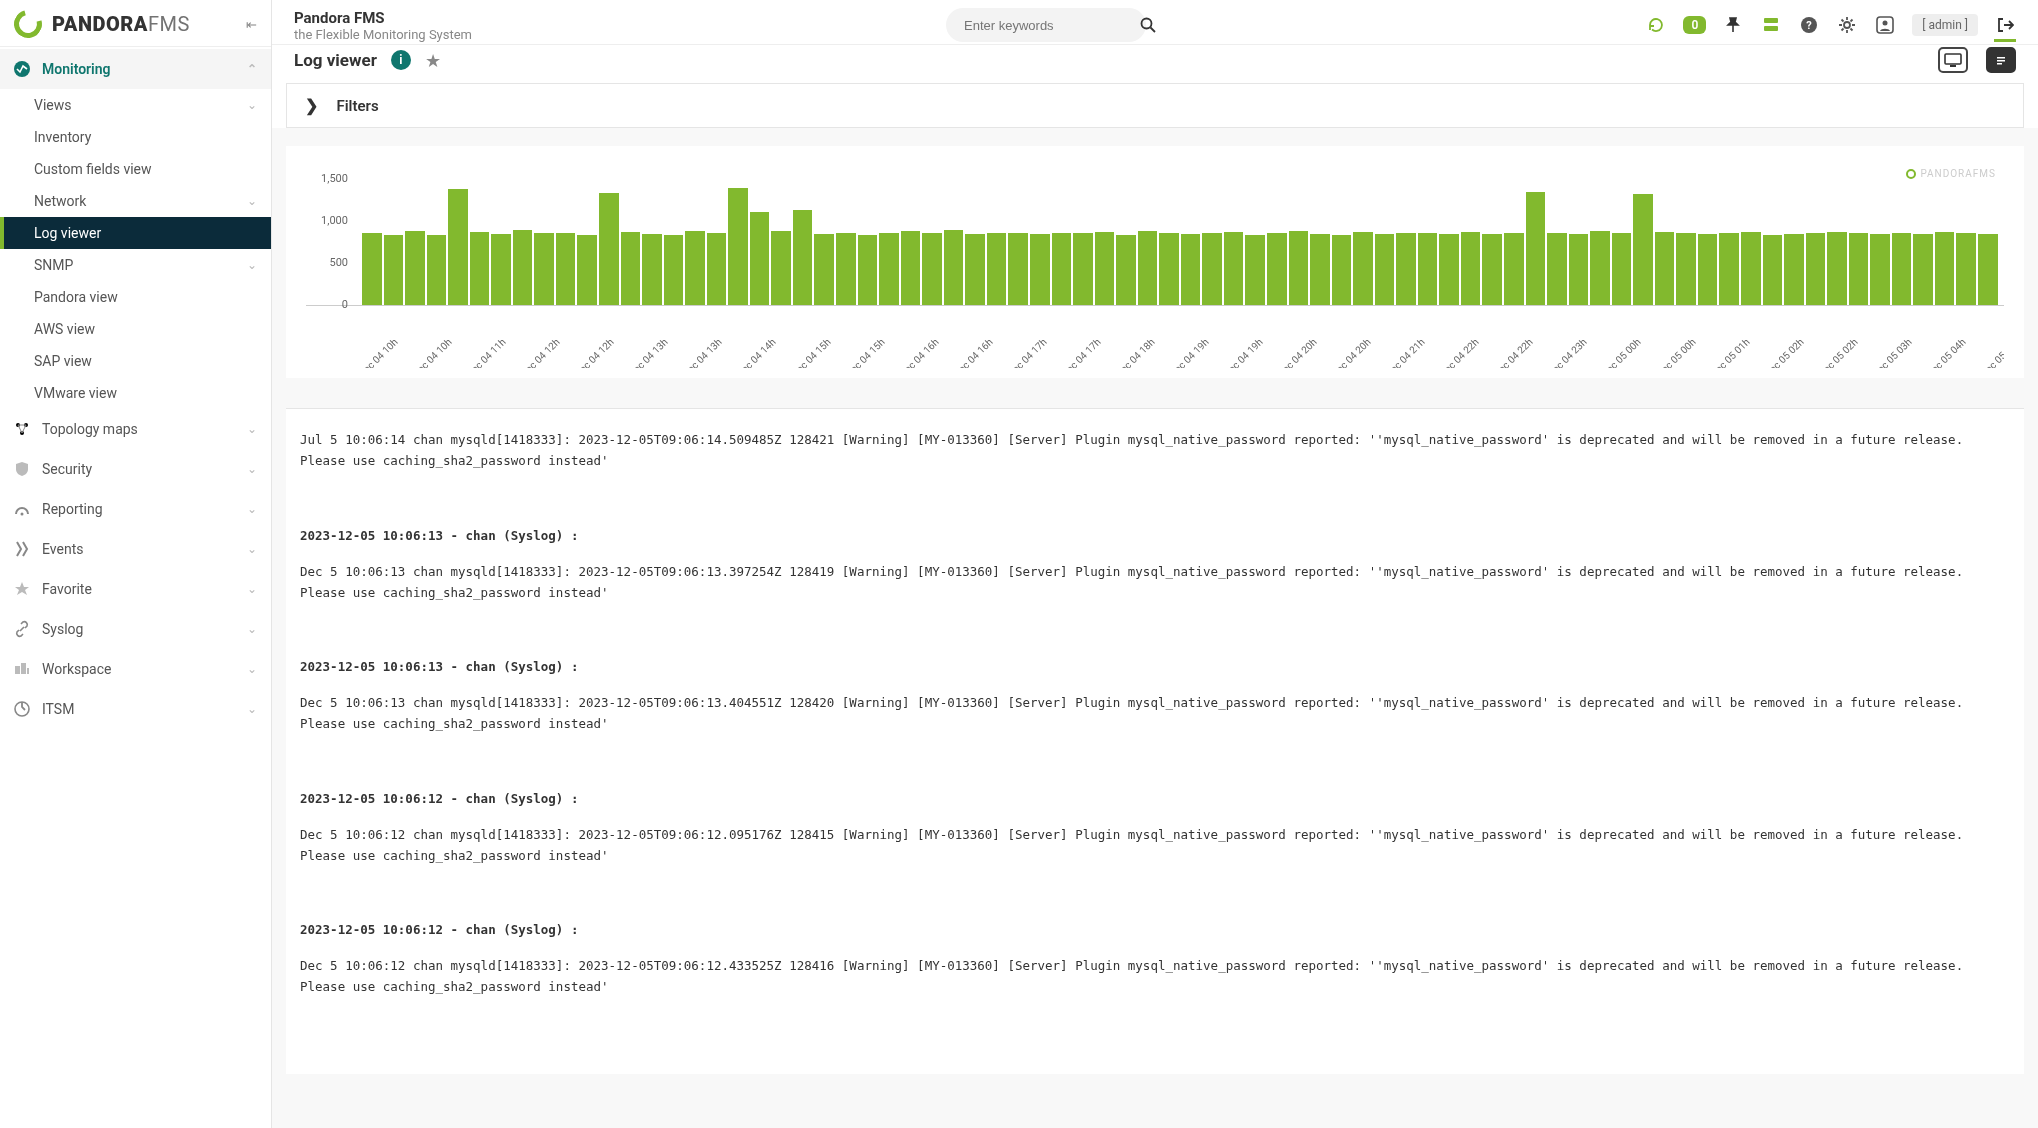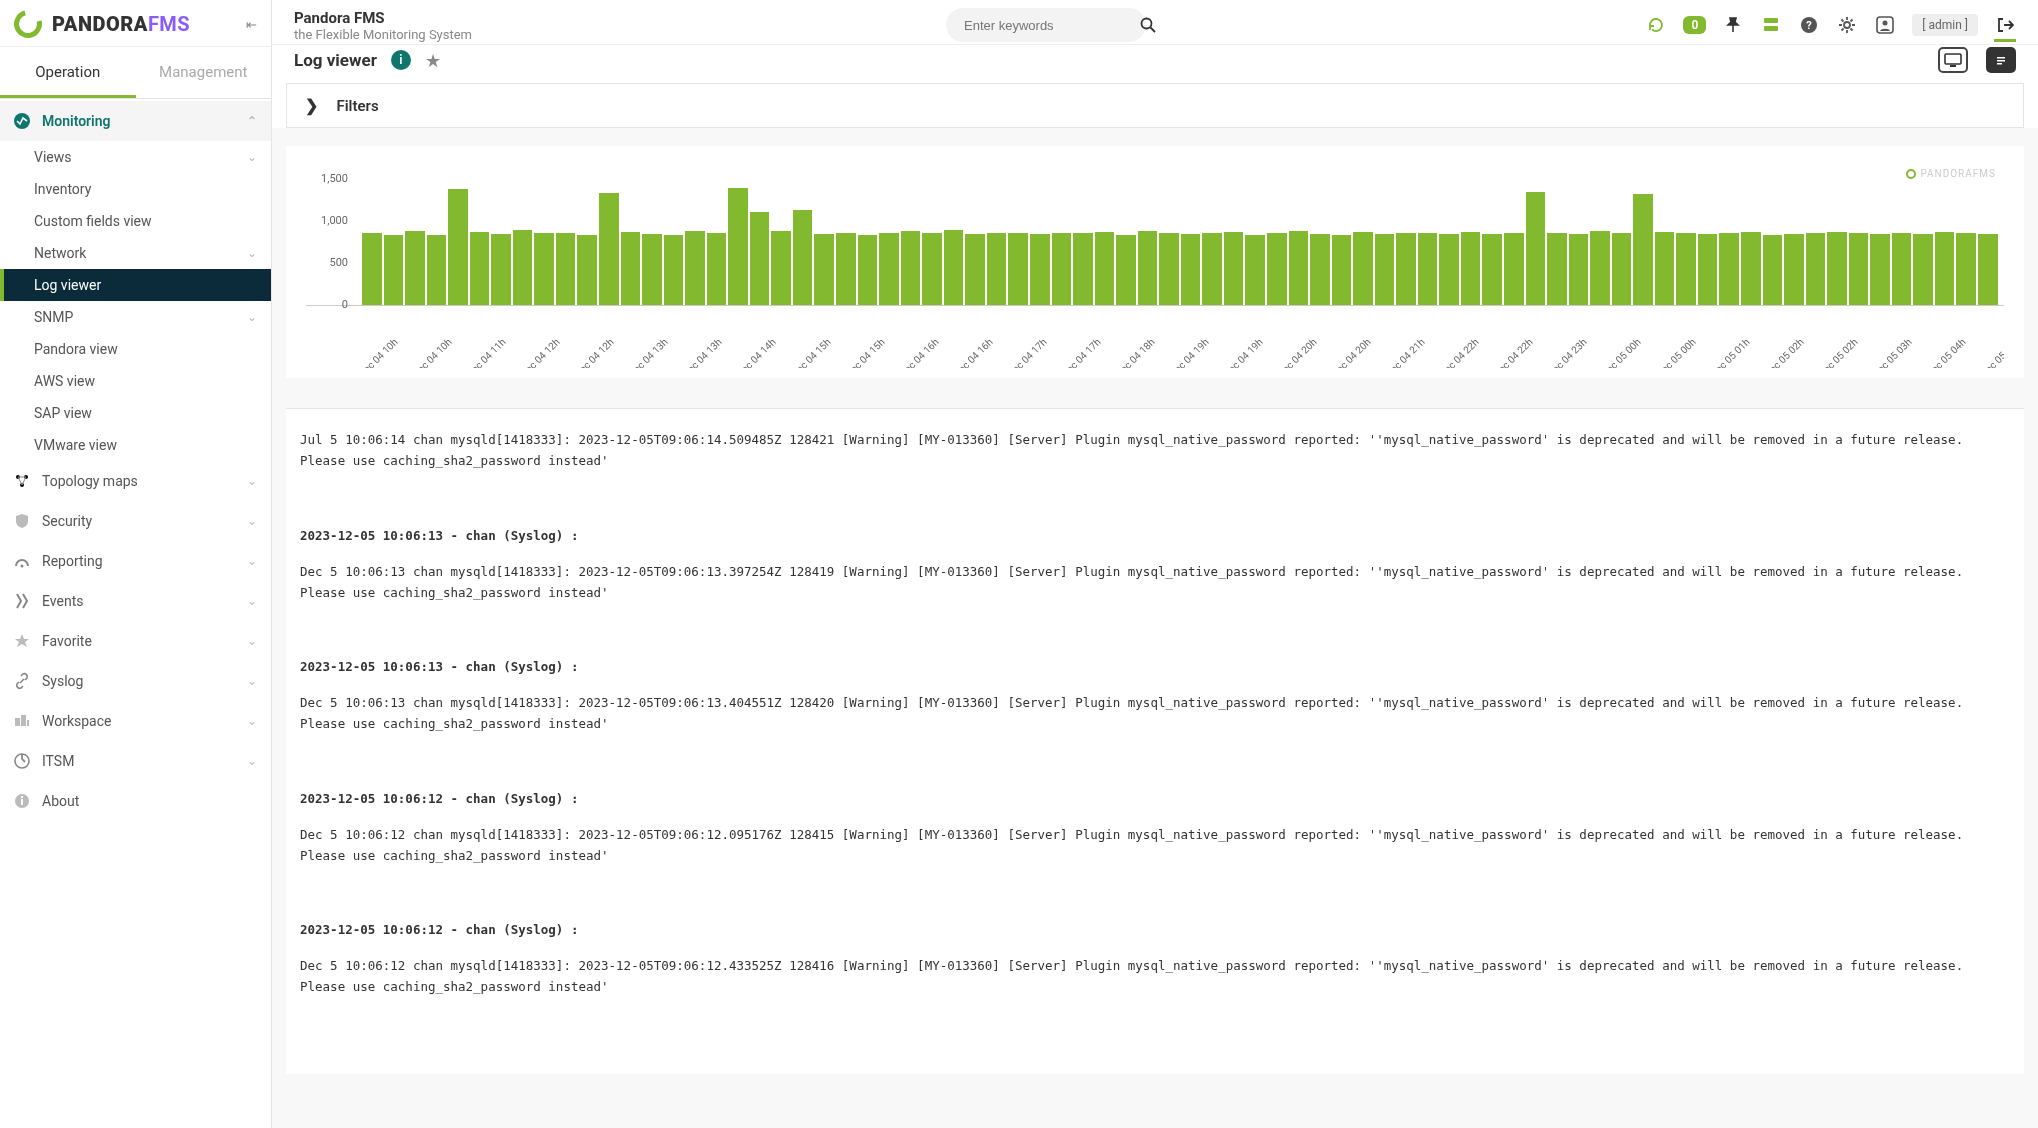--- a/index.html
+++ b/index.html
@@ -31,21 +31,21 @@
     border-bottom: 1px solid #eee;
   }
   .logo-swirl {
     width: 28px; height: 28px;
     border: 5px solid #82b92e;
     border-top-color: transparent;
     border-radius: 50%;
     transform: rotate(30deg);
   }
   .logo-text { font-weight: 800; font-size: 20px; letter-spacing: 0.5px; }
-  .logo-text span { color:#8b5cf6; font-weight: 700; margin-top: 36px;}
+  .logo-text span { color:#737373; font-weight: 400; margin-top: 36px;}
   .collapse-btn { margin-left: auto; color: #888; cursor: pointer; }
   .tabs {
     display: flex;
     border-bottom: 1px solid #e5e5e5;
   }
   .tab {
     flex: 1;
     text-align: center;
     padding: 16px 0 14px;
     font-size: 15px;
@@ -202,24 +202,20 @@
 <div class="app">
 
   <aside class="sidebar">
     <div class="logo-row">
       <div class="logo-swirl"></div>
       <div class="logo-text">
         <b>PANDORA</b><span>FMS</span>
       </div>
       <div class="collapse-btn">⇤</div>
     </div>
-    <div class="tabs">
-      <div class="tab active">Operation</div>
-      <div class="tab">Management</div>
-    </div>
     <nav class="nav">
       <div class="nav-item section">
         <span class="icon">
           <svg width="18" height="18" viewBox="0 0 18 18">
               <circle cx="9" cy="9" r="8" fill="#0f766e"></circle>
               <path d="M4 9 L7 12 L10 6 L14 9" stroke="#fff" stroke-width="1.6" fill="none"></path>
             </svg>
         </span>
         <span class="label">Monitoring</span>
         <span class="chev">⌃</span>
@@ -331,30 +327,20 @@
           </div>
           <div class="nav-item">
             <span class="icon">
               <svg width="18" height="18" viewBox="0 0 18 18">
                 <path d="M9 2v5l3 3" stroke="#888" stroke-width="1.8" fill="none"></path>
                 <circle cx="9" cy="9" r="7" stroke="#888" fill="none" stroke-width="1.6"></circle>
               </svg>
             </span>
             <span class="label">ITSM</span>
             <span class="chev">⌄</span>
-          </div>
-          <div class="nav-item">
-            <span class="icon">
-              <svg width="18" height="18" viewBox="0 0 18 18">
-                <circle cx="9" cy="9" r="7" fill="#bbb"></circle>
-                <rect x="8" y="7" width="2" height="6" fill="#fff"></rect>
-                <rect x="8" y="4" width="2" height="2" fill="#fff"></rect>
-              </svg>
-            </span>
-            <span class="label">About</span>
           </div>
         </div>
     </nav>
   </aside>
 
   <main class="main">
     <div class="topbar">
       <div class="title-block">
         <div class="app-title">Pandora FMS</div>
         <div class="app-sub">the Flexible Monitoring System</div>

